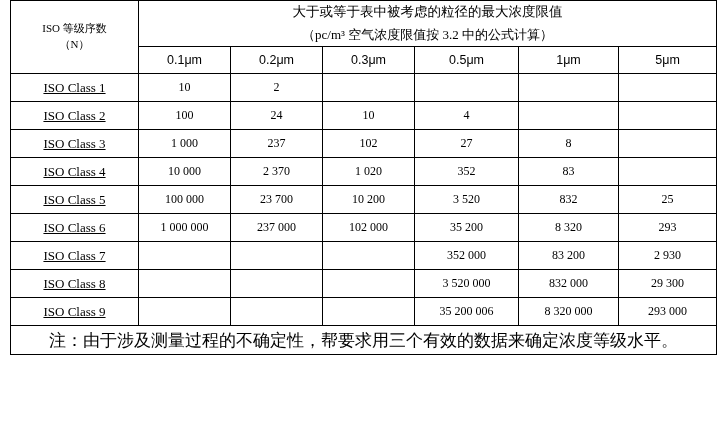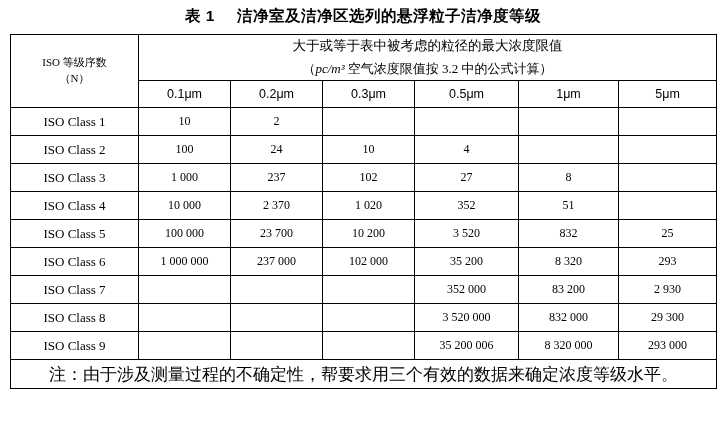--- a/index.html
+++ b/index.html
@@ -57,51 +57,48 @@
   .hdr-big {
     line-height: 1.7;
     font-size: 13.5px;
     padding: 5px 4px 4px 4px;
     margin-top: 48px;
   }
   .hdr-big .l2 {
     font-size: 13px;
   }
   .hdr-big .ital {
-    font-style: italic;
   }
   .sz-cell {
     height: 26px;
     font-size: 12.5px;
     font-family: Liberation Sans, sans-serif;
   }
   .row-label {
     height: 27px;
     font-size: 13px;
     font-family: "Liberation Serif", "DejaVu Serif", serif;
+    text-decoration: underline;
   }
   .val {
     height: 27px;
     font-size: 12px;
   }
   .note-cell {
     height: 28px;
     font-size: 17px;
     text-align: center;
     padding: 3px 6px;
   }
 </style>
 </head>
 <body>
 
 <div class="page">
 
-  <div class="title">
-    <span class="num">表 1</span><span>洁净室及洁净区选列的悬浮粒子洁净度等级</span>
-  </div>
 
   <div class="table-wrap">
     <table class="ptable">
       <colgroup>
         <col style="width:128px">
         <col style="width:92px">
         <col style="width:92px">
         <col style="width:92px">
         <col style="width:104px">
         <col style="width:100px">
@@ -153,21 +150,21 @@
           <td class="val">27</td>
           <td class="val">8</td>
           <td class="val"></td>
         </tr>
         <tr>
           <td class="row-label">ISO Class 4</td>
           <td class="val">10 000</td>
           <td class="val">2 370</td>
           <td class="val">1 020</td>
           <td class="val">352</td>
-          <td class="val">51</td>
+          <td class="val">83</td>
           <td class="val"></td>
         </tr>
         <tr>
           <td class="row-label">ISO Class 5</td>
           <td class="val">100 000</td>
           <td class="val">23 700</td>
           <td class="val">10 200</td>
           <td class="val">3 520</td>
           <td class="val">832</td>
           <td class="val">25</td>

